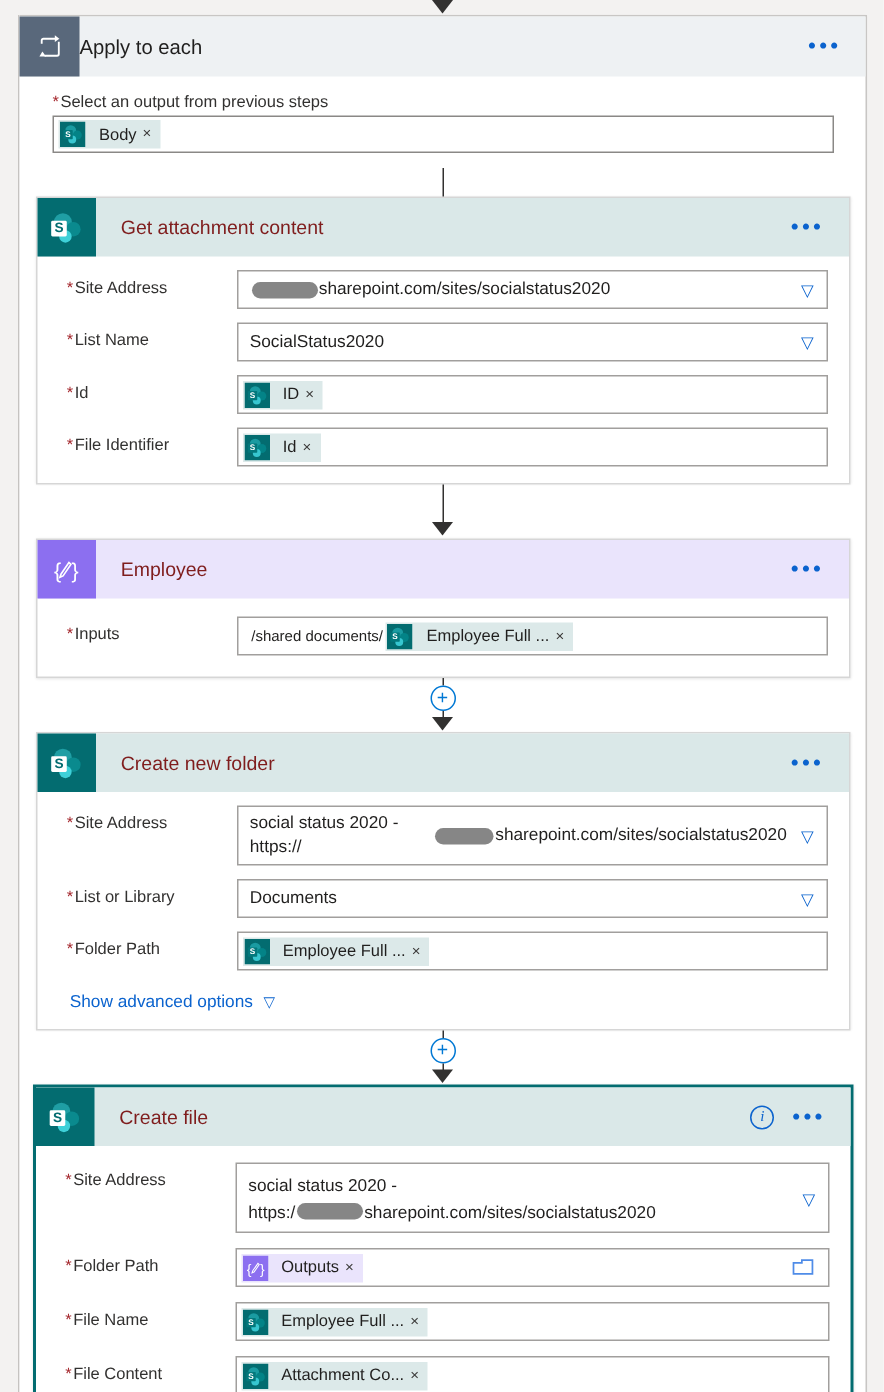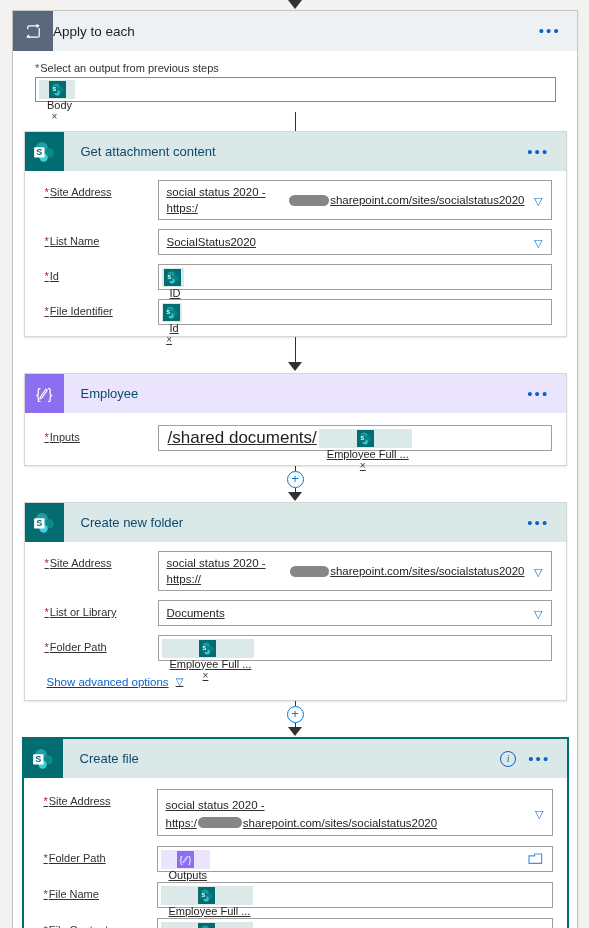--- a/index.html
+++ b/index.html
@@ -104,21 +104,20 @@
   }
   .loop-body .field-box { width: 521px; height: 25px; margin-bottom: 10px;}
 
   
   .chip {
     display: inline-flex;
     align-items: center;
     background: #dce9e9;
     height: 19px;
     max-width: 100%;
-    flex-direction: column;
   }
   .chip.purple { background: #eae4fc; }
   .chip-ico {
     width: 19px; height: 19px;
     flex: 0 0 19px;
     display: flex; align-items: center; justify-content: center;
   }
   .chip-txt {
     font-size: 11px;
     color: #201f1e;
@@ -152,34 +151,34 @@
   .card-ico {
     width: 39px; height: 39px; flex: 0 0 39px;
     display: flex; align-items: center; justify-content: center;
   }
   .card-ico.sp { background: #036c70; }
   .card-ico.cmp { background: #8c6ff0; }
   .card-title {
     flex: 1 1 auto;
     padding-left: 17px;
     font-size: 13px;
-    color: #0c4a6e;
+    color: #7f1d1d;
   }
   .info-ico {
     width: 16px; height: 16px;
     border: 1.2px solid #0b63ce;
     border-radius: 50%;
     color: #0b63ce;
     font-size: 10px;
     font-style: italic;
     font-family: "Liberation Serif", serif;
     display: flex; align-items: center; justify-content: center;
     margin-right: 12px;
   }
-  .card-body { padding: 9px 0 11px 0; text-decoration: underline; }
+  .card-body { padding: 9px 0 11px 0; }
 
   .row {
     display: flex;
     align-items: flex-start;
     padding: 0 14px 0 20px;
     margin-bottom: 9px;
   }
   .row:last-child { margin-bottom: 0; justify-content: flex-end; }
   .row-label {
     width: 113px;
@@ -215,21 +214,21 @@
   .tokenfield {
     border: 1px solid #a19f9d;
     background: #fff;
     min-height: 26px;
     display: flex;
     align-items: center;
     padding: 2px 3px;
     position: relative;
   }
   .tokenfield .prefix {
-    font-size: 17px; color: #201f1e; padding: 0 0 0 6px;
+    font-size: 10px; color: #201f1e; padding: 0 0 0 6px;
   }
   .folder-pick {
     position: absolute; right: 9px; top: 50%; margin-top: -7px;
   }
 
   .redact {
     display: inline-block;
     width: 44px; height: 11px;
     background: #868686;
     border-radius: 7px;
@@ -310,21 +309,20 @@
         <div class="ellipsis">•••</div>
       </div>
       <div class="card-body">
 
         <div class="row">
           <div class="row-label">
             <span class="req-star">*</span><span>Site Address</span>
           </div>
           <div class="row-field">
             <div class="combo">
-              <span>social status 2020 - https:/</span>
                 <span class="redact"></span>
                 <span>sharepoint.com/sites/socialstatus2020</span>
               <span class="chev">▽</span>
             </div>
           </div>
         </div>
 
         <div class="row">
           <div class="row-label">
             <span class="req-star">*</span><span>List Name</span>

